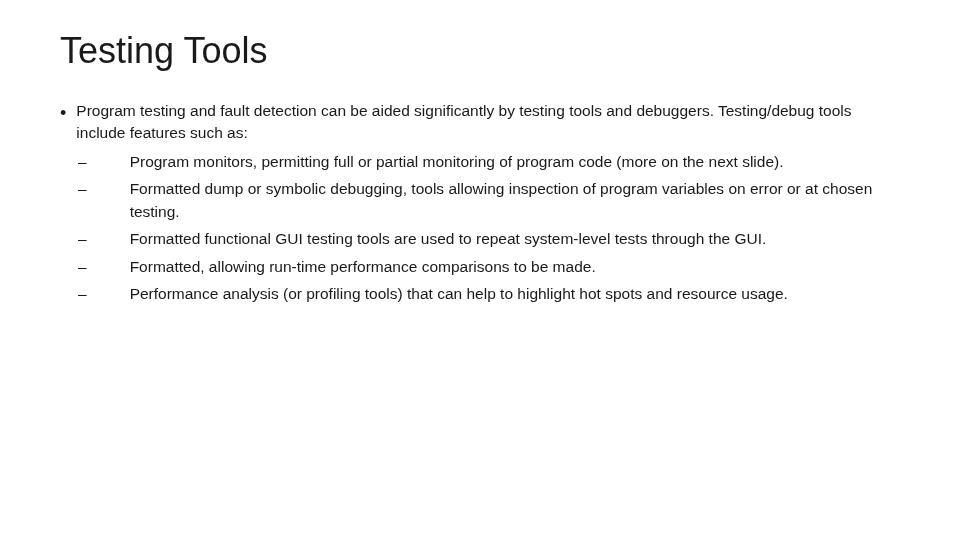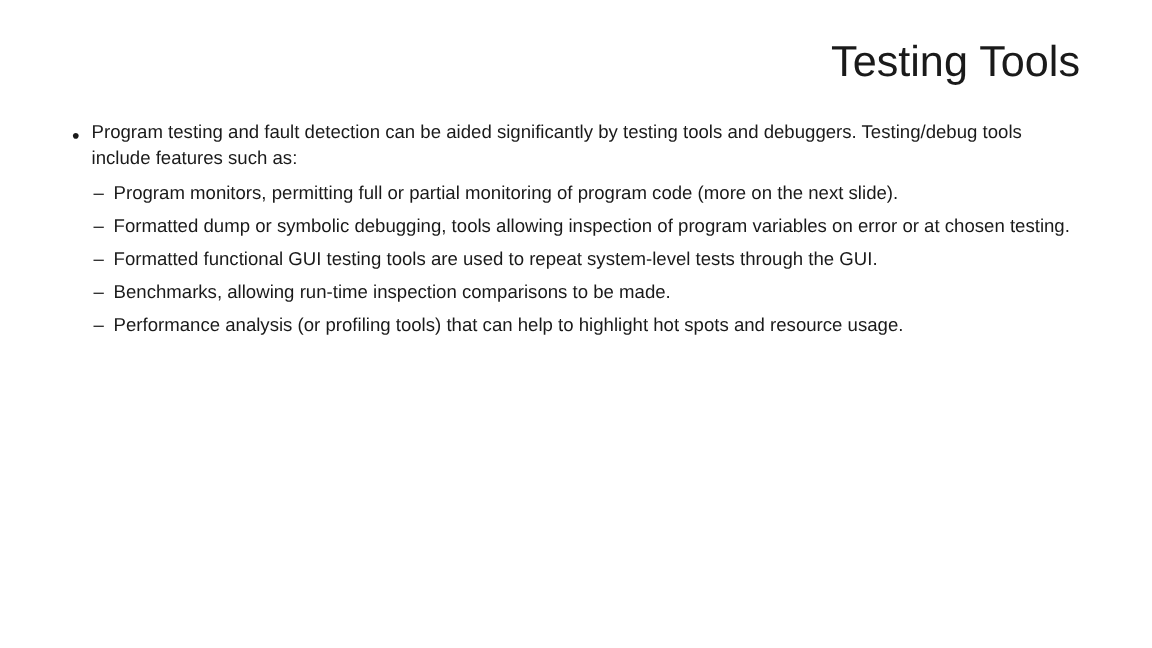--- a/index.html
+++ b/index.html
@@ -17,21 +17,21 @@
       display: flex;
       flex-direction: column;
       align-items: center;
       padding: 30px 60px 30px 60px;
     }
 
     .slide-title {
       font-size: 36px;
       font-weight: 400;
       color: #1a1a1a;
-      text-align: right;
+      text-align: left;
       margin-bottom: 28px;
       width: 100%;
     }
 
     .content-area {
       width: 100%;
       font-size: 15.5px;
       color: #1a1a1a;
       line-height: 1.45;
     }
@@ -68,20 +68,21 @@
     .sub-dash {
       flex-shrink: 0;
       margin-right: 8px;
       font-size: 15.5px;
       line-height: 1.45;
     }
 
     .sub-text {
       flex: 1;
       line-height: 1.45;
+      margin-left: 35px;
     }
   </style>
 </head>
 <body>
 
 <h1 class="slide-title">Testing Tools</h1>
 
 <div class="content-area">
 
   <div class="bullet-item">
@@ -101,21 +102,21 @@
       <span class="sub-text">Formatted dump or symbolic debugging, tools allowing inspection of program variables on error or at chosen testing.</span>
     </li>
 
     <li class="sub-item">
       <span class="sub-dash">–</span>
       <span class="sub-text">Formatted functional GUI testing tools are used to repeat system-level tests through the GUI.</span>
     </li>
 
     <li class="sub-item">
       <span class="sub-dash">–</span>
-      <span class="sub-text">Benchmarks, allowing run-time inspection comparisons to be made.</span>
+      <span class="sub-text">Formatted, allowing run-time performance comparisons to be made.</span>
     </li>
 
     <li class="sub-item">
       <span class="sub-dash">–</span>
       <span class="sub-text">Performance analysis (or profiling tools) that can help to highlight hot spots and resource usage.</span>
     </li>
 
   </ul>
 
 </div>

